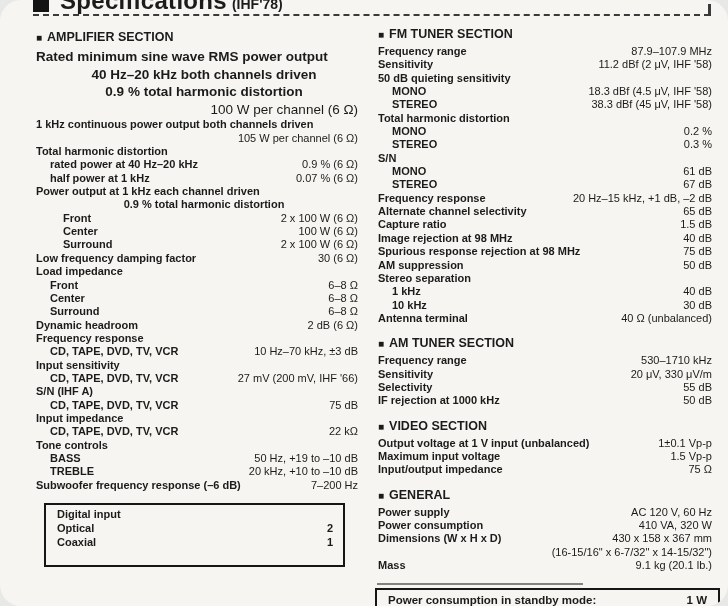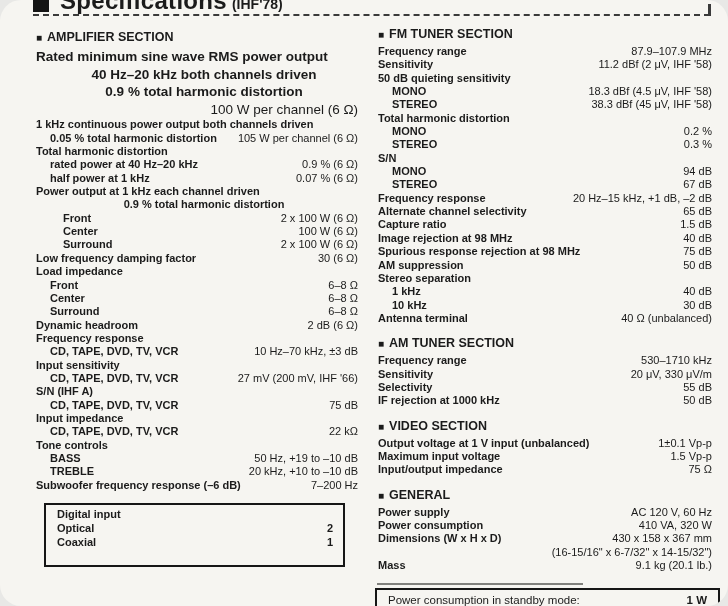--- a/index.html
+++ b/index.html
@@ -33,21 +33,21 @@
   .lab{font-weight:700;white-space:nowrap;}
   .val{font-weight:400;margin-left:auto;padding-left:6px;white-space:nowrap;text-align:right;}
   .ind1{padding-left:14px;justify-content:center;}
   .ind2{padding-left:27px;}
   
   .dbox{margin:11px 0 0 8px;width:276px;border:2px solid #161616;padding:3px 10px 16px 11px;background:transparent;}
   .dbox .row{min-height:13.8px;line-height:13.8px;}
   .dbox .val{font-weight:700;}
   
   .sbox{position:absolute;left:375px;top:588px;width:319px;border:2px solid #161616;padding:4px 11px;display:flex;align-items:baseline;font-size:11.5px;}
-  .sbox .lab{font-weight:400;}
+  .sbox .lab{font-weight:700;}
   .sbox .val{font-weight:700;}
   .artifact{position:absolute;left:377px;top:583px;width:206px;height:2px;background:#5a5a56;opacity:.75;}
 </style>
 </head>
 <body>
 
 <div class="page">
 
   <div class="hdr-bar"></div>
   <div class="hdr-clip">
@@ -75,21 +75,20 @@
           <div class="row lg ind1">
             <span class="lab">0.9 % total harmonic distortion</span>
           </div>
           <div class="row lg">
             <span class="val">100 W per channel (6 Ω)</span>
           </div>
           <div class="row">
             <span class="lab">1 kHz continuous power output both channels driven</span>
           </div>
           <div class="row ind1">
-            <span class="lab">0.05 % total harmonic distortion</span>
             <span class="val">105 W per channel (6 Ω)</span>
           </div>
           <div class="row">
             <span class="lab">Total harmonic distortion</span>
           </div>
           <div class="row ind1">
             <span class="lab">rated power at 40 Hz–20 kHz</span>
             <span class="val">0.9 % (6 Ω)</span>
           </div>
           <div class="row ind1">
@@ -232,21 +231,21 @@
           </div>
           <div class="row ind1">
             <span class="lab">STEREO</span>
             <span class="val">0.3 %</span>
           </div>
           <div class="row">
             <span class="lab">S/N</span>
           </div>
           <div class="row ind1">
             <span class="lab">MONO</span>
-            <span class="val">94 dB</span>
+            <span class="val">61 dB</span>
           </div>
           <div class="row ind1">
             <span class="lab">STEREO</span>
             <span class="val">67 dB</span>
           </div>
           <div class="row">
             <span class="lab">Frequency response</span>
             <span class="val">20 Hz–15 kHz, +1 dB, –2 dB</span>
           </div>
           <div class="row">

